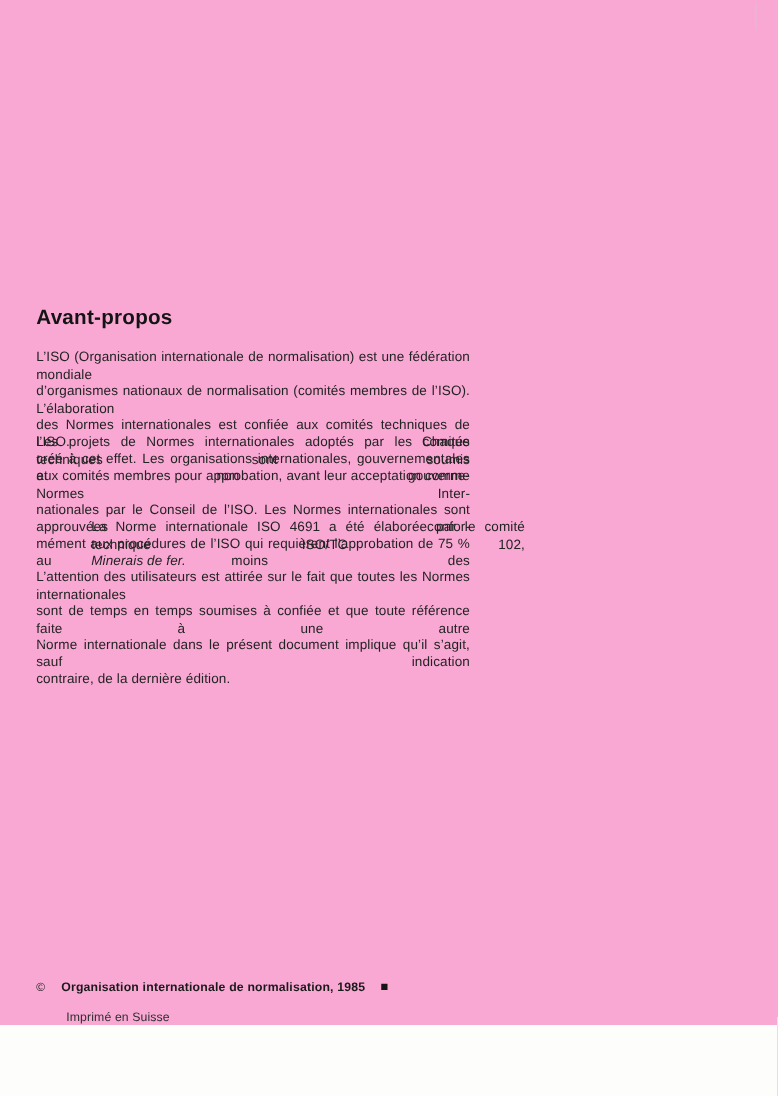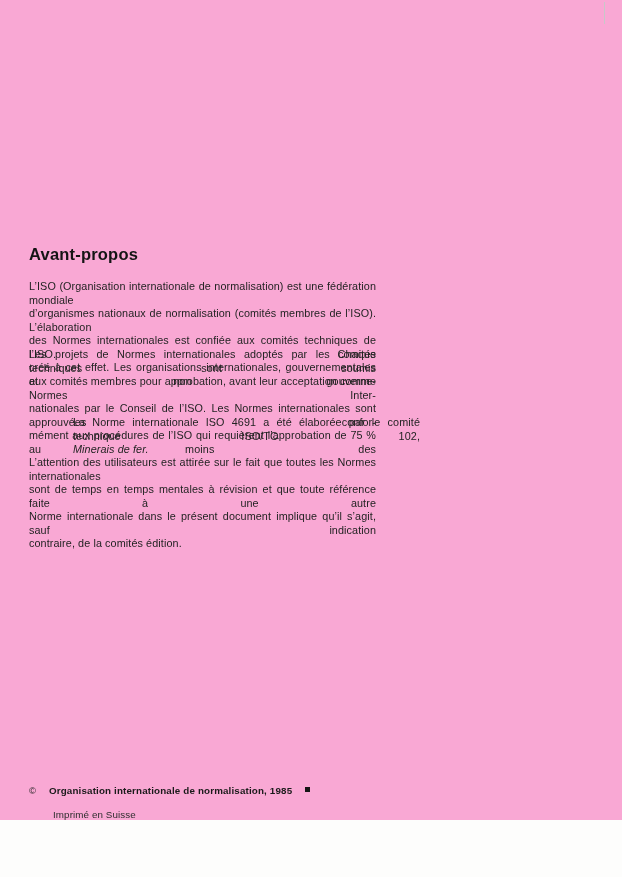--- a/index.html
+++ b/index.html
@@ -121,23 +121,23 @@
       <div class="line">aux comités membres pour approbation, avant leur acceptation comme Normes Inter-</div>
       <div class="line">nationales par le Conseil de l’ISO. Les Normes internationales sont approuvées confor-</div>
       <div class="line">mément aux procédures de l’ISO qui requièrent l’approbation de 75 % au moins des</div>
     </div>
   <div class="para" id="para-2">
       <div class="line">La Norme internationale ISO 4691 a été élaborée par le comité technique ISO/TC 102,</div>
       <div class="line last italic">Minerais de fer.</div>
     </div>
   <div class="para" id="para-3">
       <div class="line">L’attention des utilisateurs est attirée sur le fait que toutes les Normes internationales</div>
-      <div class="line">sont de temps en temps mentales à révision et que toute référence faite à une autre</div>
+      <div class="line">sont de temps en temps soumises à confiée et que toute référence faite à une autre</div>
       <div class="line">Norme internationale dans le présent document implique qu’il s’agit, sauf indication</div>
-      <div class="line last">contraire, de la comités édition.</div>
+      <div class="line last">contraire, de la dernière édition.</div>
     </div>
 
   <div class="copyright-row">
     <span class="copy-symbol">©</span>
     <span class="copy-text">Organisation internationale de normalisation, 1985</span>
     <span class="copy-marker"></span>
   </div>
 
   <div class="printed-line">Imprimé en Suisse</div>
 

